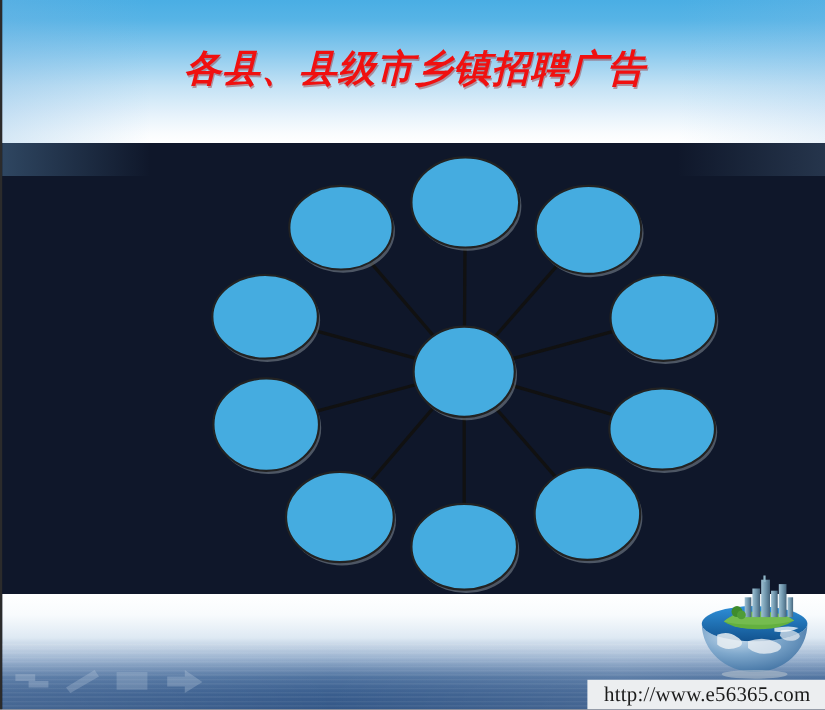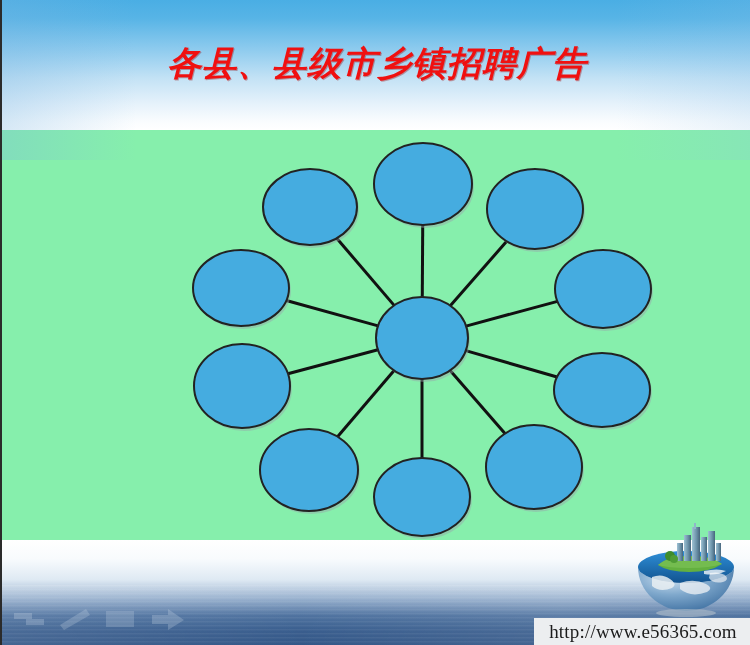--- a/index.html
+++ b/index.html
@@ -5,21 +5,21 @@
   html, body {
     margin: 0;
     padding: 0;
     background: #ffffff;
   }
   #slide {
     position: relative;
     width: 750px;
     height: 645px;
     overflow: hidden;
-    background: #86efac;
+    background: #0f172a;
     font-family: "Liberation Sans", sans-serif;
     border-left: 2px solid #2b2b2b;
     box-sizing: border-box;
   }
 
   
   .bg-sky {
     position: absolute;
     left: 0; top: 0;
     width: 100%;

